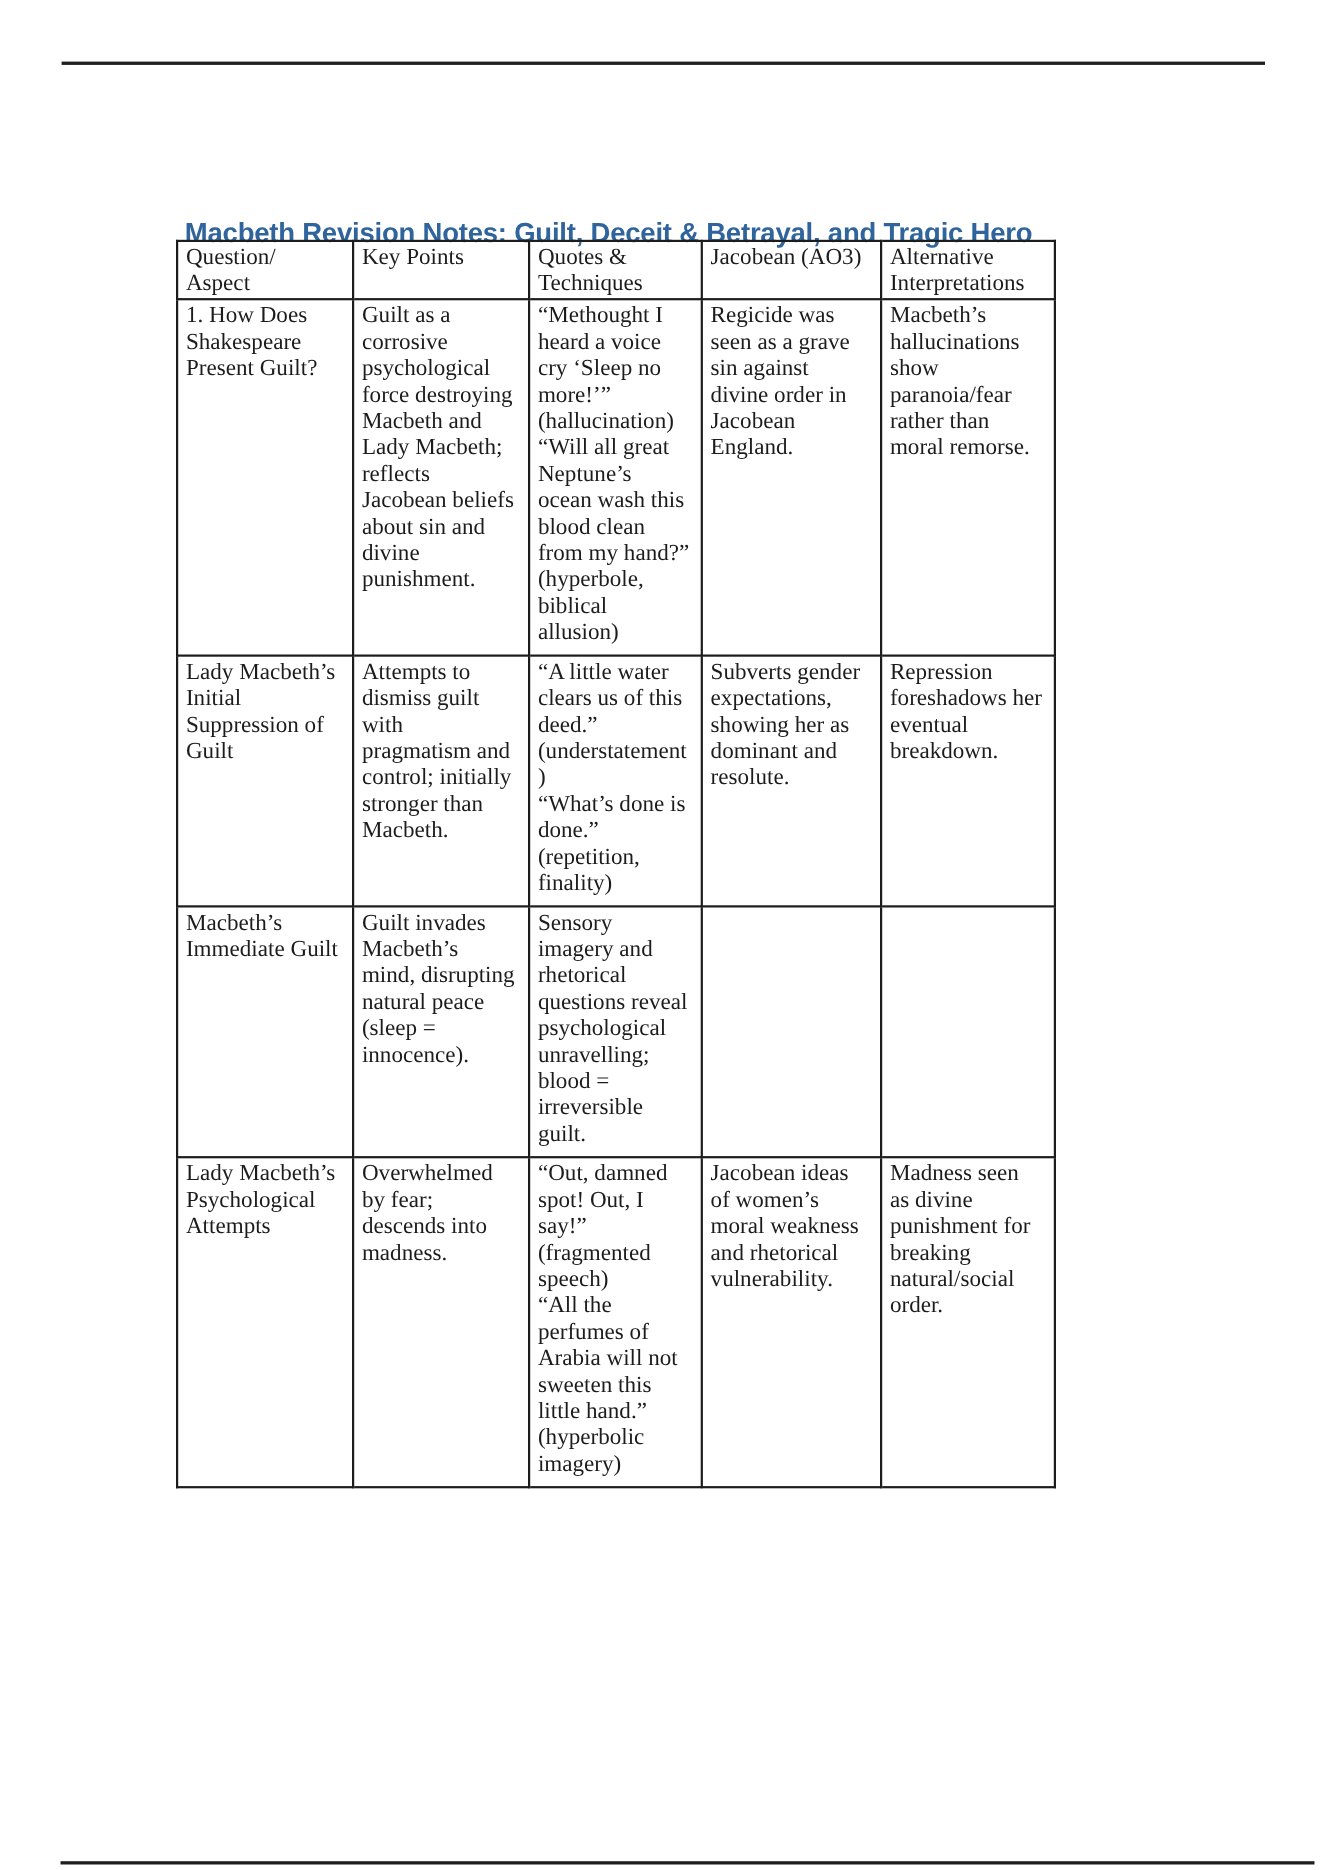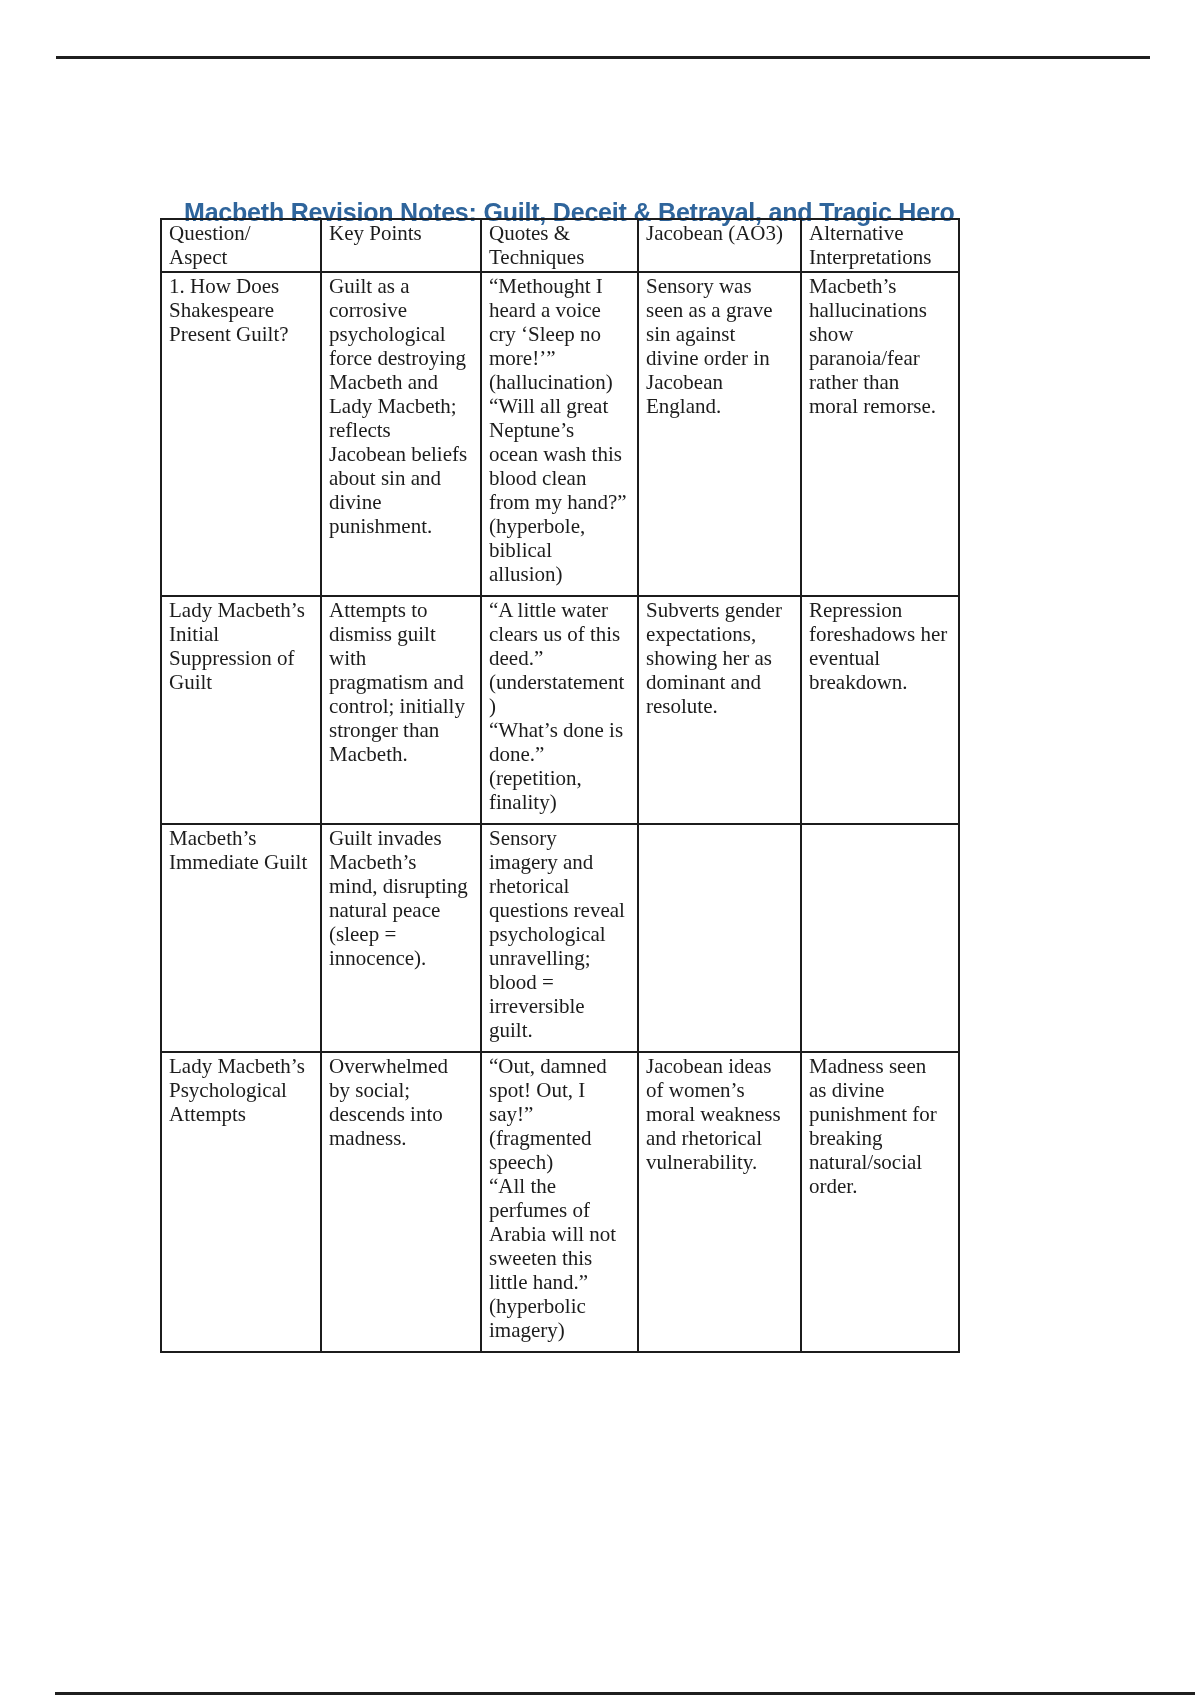--- a/index.html
+++ b/index.html
@@ -25,21 +25,21 @@
     top: 56px;
     width: 1094px;
   }
   #bottom-rule {
     left: 55px;
     top: 1692px;
     width: 1140px;
   }
   #doc-title {
     position: absolute;
-    left: 184px;
+    left: 168px;
     top: 180px;
     width: 860px;
     font-family: "Liberation Sans", sans-serif;
     font-weight: bold;
     font-size: 25px;
     line-height: 30px;
     letter-spacing: -0.2px;
   }
   #notes-table {
     position: absolute;
@@ -94,41 +94,41 @@
         <th>Alternative
 Interpretations</th>
       </tr>
     </thead>
     <tbody>
       <tr>
         <td>1. How Does Shakespeare Present Guilt?</td>
         <td>Guilt as a corrosive psychological force destroying Macbeth and Lady Macbeth; reflects Jacobean beliefs about sin and divine punishment.</td>
         <td>“Methought I heard a voice cry ‘Sleep no more!’” (hallucination)
 “Will all great Neptune’s ocean wash this blood clean from my hand?” (hyperbole, biblical allusion)</td>
-        <td>Sensory was seen as a grave sin against divine order in Jacobean England.</td>
+        <td>Regicide was seen as a grave sin against divine order in Jacobean England.</td>
         <td>Macbeth’s hallucinations show paranoia/fear rather than moral remorse.</td>
       </tr>
       <tr>
         <td>Lady Macbeth’s Initial Suppression of Guilt</td>
         <td>Attempts to dismiss guilt with pragmatism and control; initially stronger than Macbeth.</td>
         <td>“A little water clears us of this deed.” (understatement)
 “What’s done is done.” (repetition, finality)</td>
         <td>Subverts gender expectations, showing her as dominant and resolute.</td>
         <td>Repression foreshadows her eventual breakdown.</td>
       </tr>
       <tr>
         <td>Macbeth’s Immediate Guilt</td>
         <td>Guilt invades Macbeth’s mind, disrupting natural peace (sleep = innocence).</td>
         <td>Sensory imagery and rhetorical questions reveal psychological unravelling; blood = irreversible guilt.</td>
         <td></td>
         <td></td>
       </tr>
       <tr>
         <td>Lady Macbeth’s Psychological Attempts</td>
-        <td>Overwhelmed by social; descends into madness.</td>
+        <td>Overwhelmed by fear; descends into madness.</td>
         <td>“Out, damned spot! Out, I say!” (fragmented speech)
 “All the perfumes of Arabia will not sweeten this little hand.” (hyperbolic imagery)</td>
         <td>Jacobean ideas of women’s moral weakness and rhetorical vulnerability.</td>
         <td>Madness seen as divine punishment for breaking natural/social order.</td>
       </tr>
     </tbody>
   </table>
 
   <div id="bottom-rule" class="hrule"></div>
 

